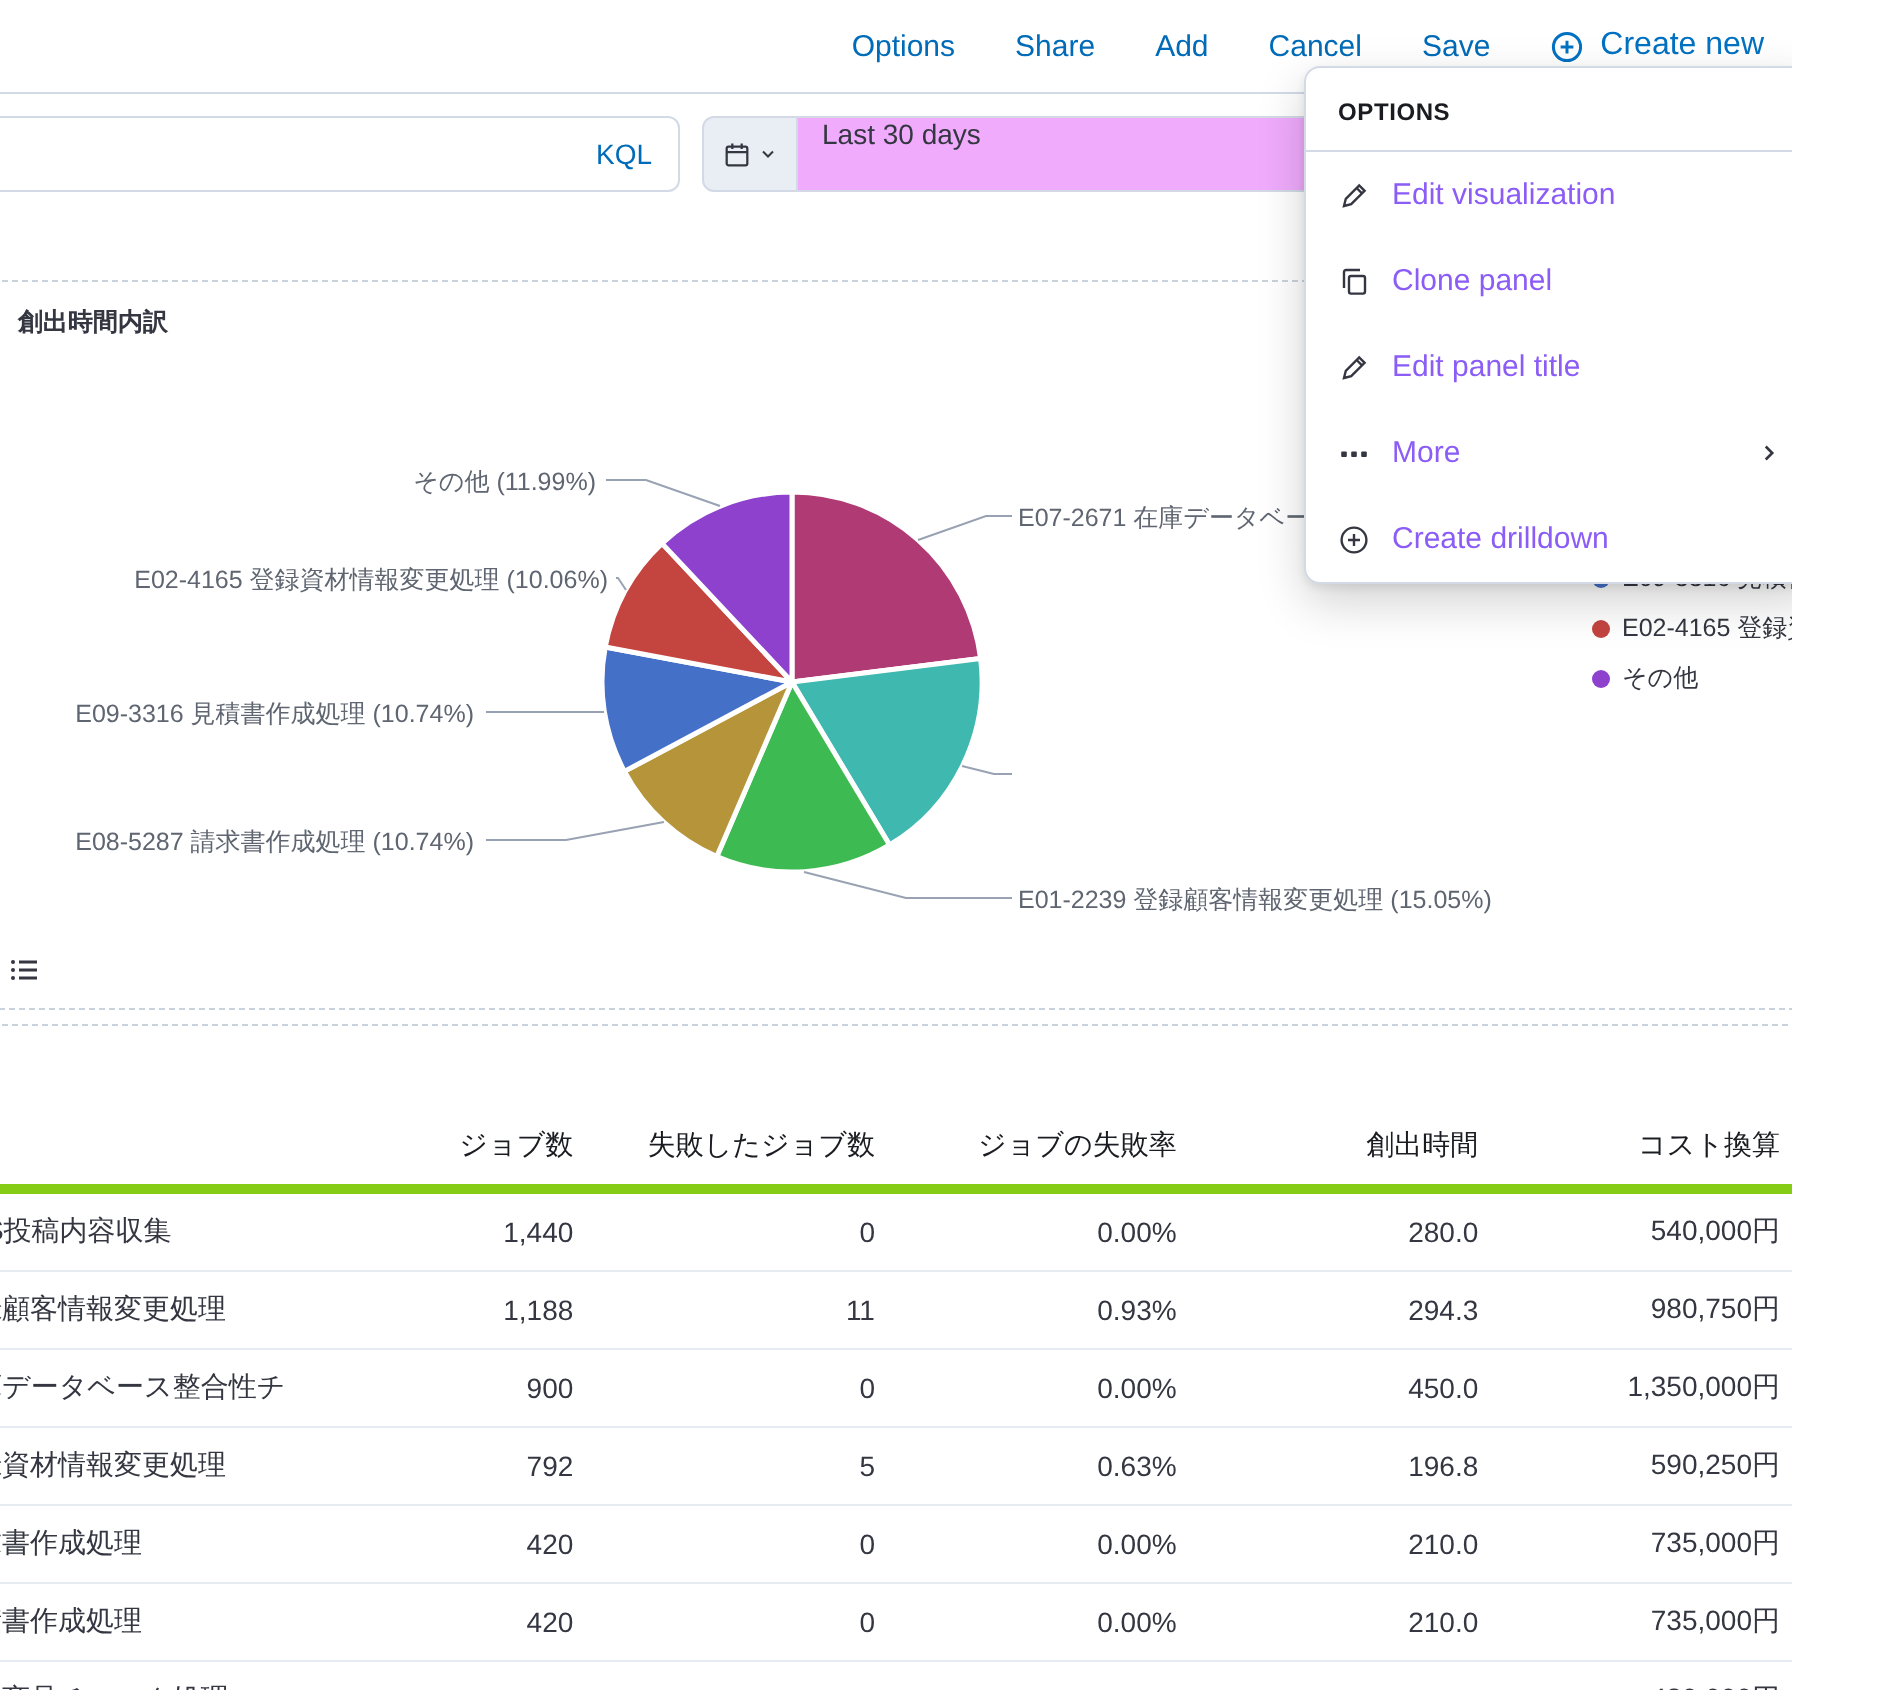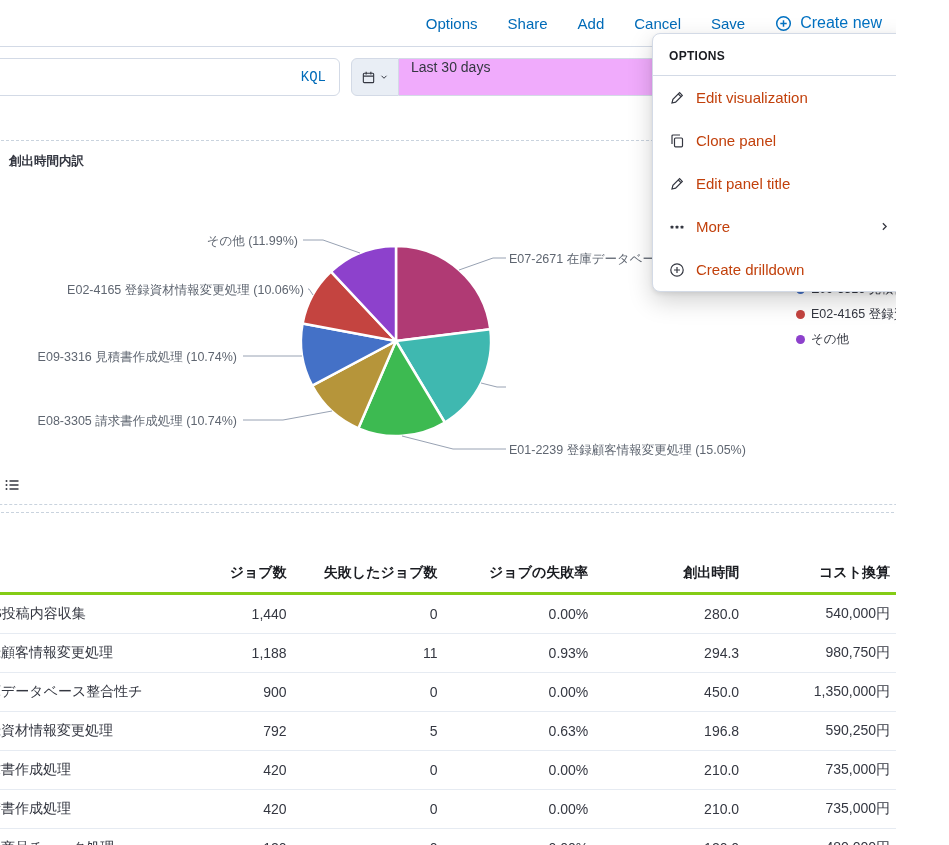--- a/index.html
+++ b/index.html
@@ -16,21 +16,21 @@
                     color:#0071c2; font-size:16px; font-weight:500; font-family:inherit; cursor:pointer; }
 
   
   .query-bar { position:absolute; top:48px; left:0; right:0; height:58px; background:#fff; }
   .search-box { position:absolute; left:-10px; top:10px; width:350px; height:38px;
                 border:1px solid #d3dae6; border-radius:6px; background:#fff;
                 display:flex; align-items:center; }
   .search-box input { flex:1; min-width:0; border:none; outline:none; font-size:14px;
                       padding-left:16px; font-family:inherit; color:#343741; background:transparent; }
   .kql-btn { padding:0 13px; color:#006bb8; font-size:14px; background:none; border:none;
-             font-family:Liberation Mono, monospace; cursor:pointer; }
+             font-family:Liberation Sans, sans-serif; cursor:pointer; }
   .date-group { position:absolute; left:351px; top:10px; right:2px; height:38px; display:flex; }
   .cal-btn { width:48px; background:#e9eef5; border:1px solid #d3dae6; border-radius:6px 0 0 6px;
              display:flex; align-items:center; justify-content:center; gap:3px; cursor:pointer; }
   .date-field { flex:1; border:1px solid #d3dae6; border-left:none; border-radius:0 6px 6px 0;
                 background:#f0abfc; display:flex; align-items:flex-start; padding-left:12px;
                 font-size:14px; color:#343741; margin-right:8px; cursor:pointer; }
   .refresh-btn { width:86px; background:#0071c2; color:#fff; border:none; border-radius:6px;
                  font-size:14px; font-weight:500; font-family:inherit; cursor:pointer; }
 
   
@@ -61,28 +61,28 @@
   .resize-handle { position:absolute; right:4px; bottom:4px; width:11px; height:11px;
                    border-right:2px solid #69707d; border-bottom:2px solid #69707d; cursor:nwse-resize; }
 
   
   .context-menu { position:absolute; left:652px; top:33px; width:256px; background:#fff;
                   border:1px solid #d3dae6; border-radius:8px; z-index:50;
                   box-shadow:0 9px 24px rgba(0,0,0,.18), 0 2px 4px rgba(0,0,0,.08); overflow:hidden; }
   .menu-title { padding:15px 16px 12px; font-size:12px; font-weight:700; letter-spacing:.3px;
                 color:#1a1c21; border-bottom:1px solid #d3dae6; }
   .menu-item { display:flex; align-items:center; gap:11px; height:43px; padding:0 16px;
-               font-size:15px; color:#c2410c; cursor:pointer; }
+               font-size:15px; color:#8b5cf6; cursor:pointer; }
   .menu-item .chev { margin-left:auto; display:flex; }
 
   
   .data-table { position:absolute; left:0; top:41px; width:905px; border-collapse:collapse;
                 table-layout:fixed; font-size:14px; color:#343741; }
-  .data-table th { font-weight:700; text-align:right; padding:10px 8px; color:#1a1c21;
-                   border-bottom:3px solid #84cc16; white-space:nowrap; }
+  .data-table th { font-weight:400; text-align:right; padding:10px 8px; color:#1a1c21;
+                   border-bottom:5px solid #84cc16; white-space:nowrap; }
   .data-table th:first-child { text-align:left; }
   .data-table td { text-align:right; padding:10px 8px; border-bottom:1px solid #e6ebf2; white-space:nowrap; }
   .data-table td.name { text-align:left; overflow:hidden; padding-left:0; }
   .data-table td.name span { display:inline-block; margin-left:-20px; }
 
   .icon-svg { display:block; }
 </style>
 </head>
 <body>
 
@@ -152,21 +152,21 @@
         <polyline points="339,270 290,279 250,279"></polyline>
         <polyline points="466,129 500,117 513,117"></polyline>
         <polyline points="488,242 504,246 513,246"></polyline>
         <polyline points="409,295 460,308 513,308"></polyline>
       </g>
     </svg>
 
     <div class="callout c0">その他 (11.99%)</div>
     <div class="callout c1">E02-4165 登録資材情報変更処理 (10.06%)</div>
     <div class="callout c2">E09-3316 見積書作成処理 (10.74%)</div>
-    <div class="callout c3">E08-3305 請求書作成処理 (10.74%)</div>
+    <div class="callout c3">E08-5287 請求書作成処理 (10.74%)</div>
     <div class="callout c4">E07-2671 在庫データベース整合性チェック (23.01%)</div>
     <div class="callout c6">E01-2239 登録顧客情報変更処理 (15.05%)</div>
 
     <ul class="legend" id="legend">
         <li>
           <span class="legend-dot" style="background: rgb(176, 58, 116);"></span>
           <span class="legend-label">E07-2671 在庫データベース整合性チェック</span>
         </li>
         <li>
           <span class="legend-dot" style="background: rgb(63, 184, 176);"></span>

